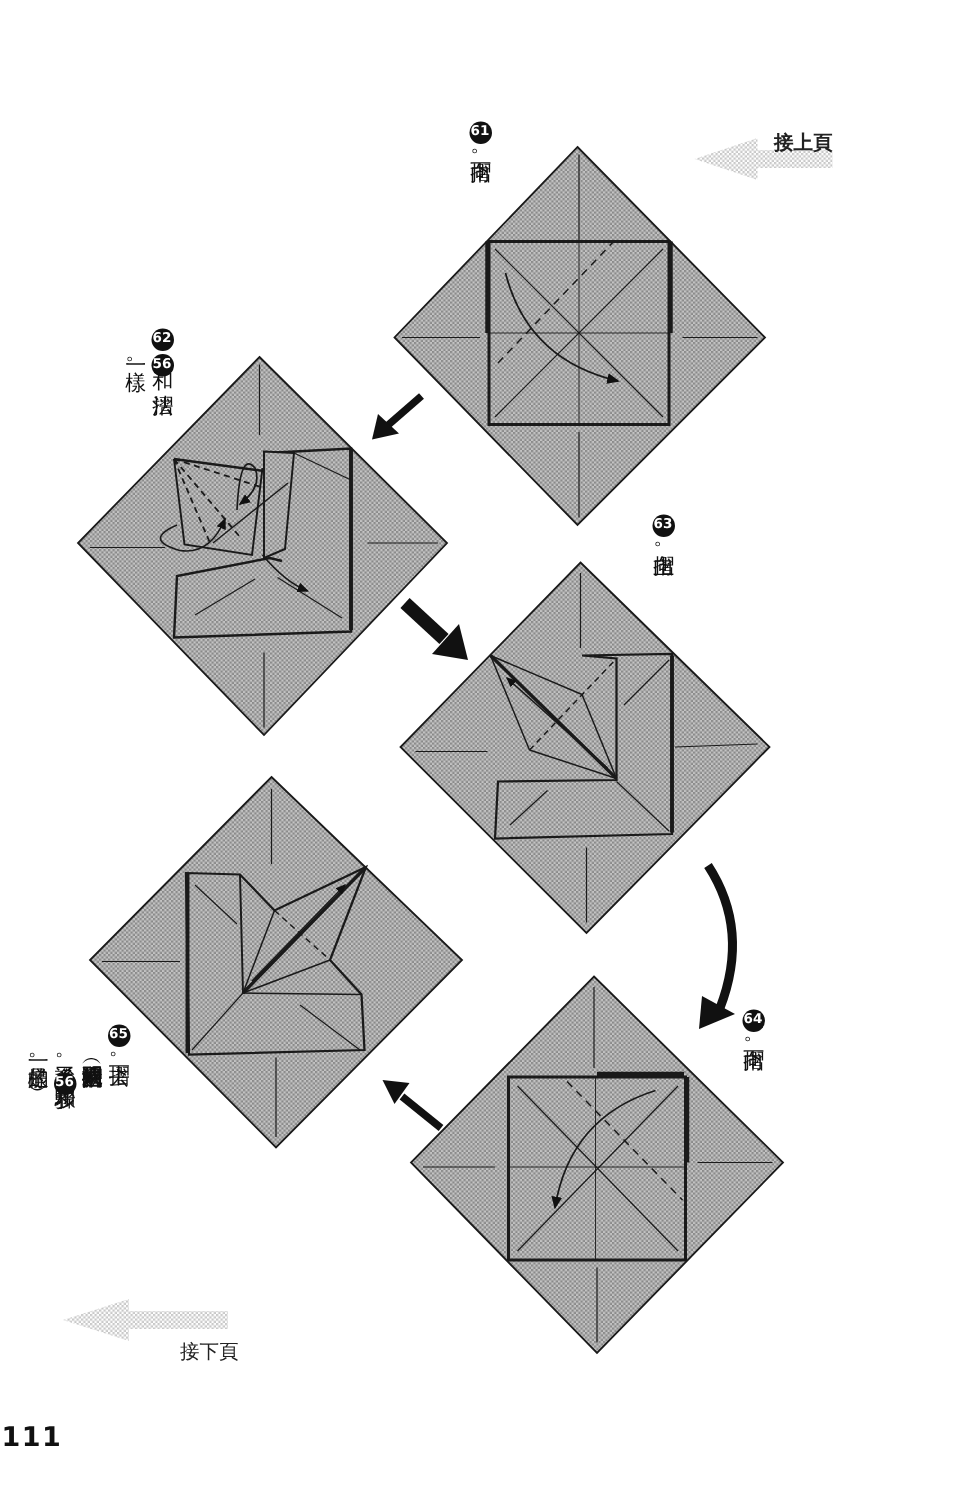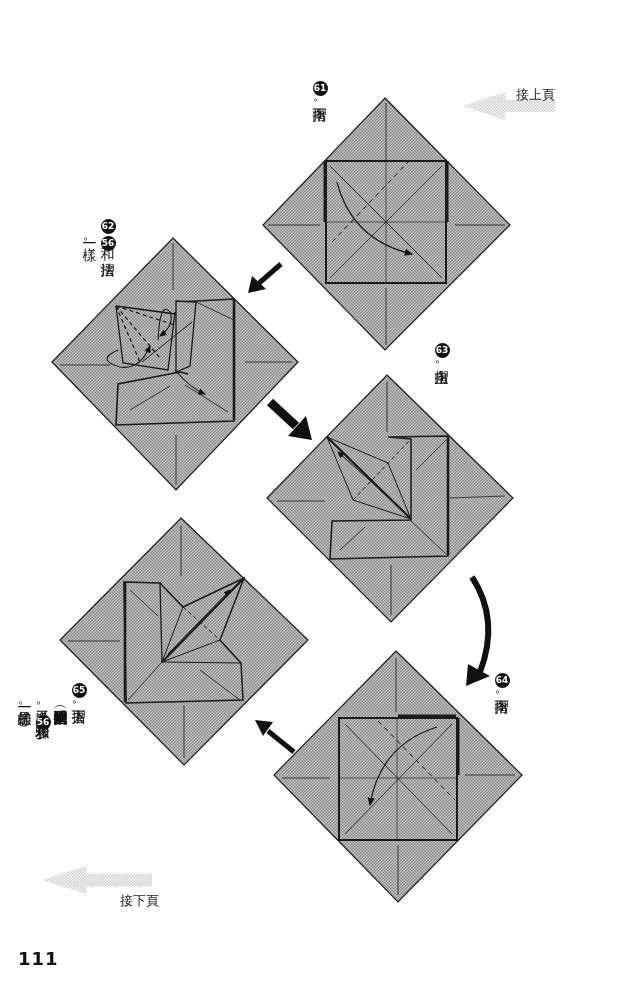--- a/index.html
+++ b/index.html
@@ -5,21 +5,21 @@
   html, body { margin:0; padding:0; background:#ffffff; }
   body { width:638px; height:1000px; position:relative; overflow:hidden;
          font-family:"DejaVu Sans", sans-serif; color:#111; }
   #stage { position:absolute; left:0; top:0; width:638px; height:1000px; }
   .vtext { position:absolute; writing-mode:vertical-rl; font-size:14px; line-height:16px;
            letter-spacing:0px; color:#111; white-space:nowrap; }
   .num { display:inline-block; writing-mode:horizontal-tb; width:15px; height:15px; border-radius:50%;
          background:#111; color:#fff; font-size:9px; font-weight:bold; text-align:center;
          line-height:15px; margin:1px 0; }
   .nav-label { position:absolute; font-size:13px; color:#222; }
-  .page-number { position:absolute; left:18px; top:948px; font-size:18px; font-weight:bold;
+  .page-number { position:absolute; left:1px; top:948px; font-size:18px; font-weight:bold;
                  font-family:"DejaVu Sans", sans-serif; letter-spacing:1px; color:#111;text-align:center; }
 </style>
 </head>
 <body>
 
 <div id="stage">
 
   <svg width="638" height="1000" viewBox="0 0 638 1000" style="position:absolute;left:0;top:0">
     <defs>
       <pattern id="dots" width="3" height="3" patternUnits="userSpaceOnUse">
@@ -186,17 +186,17 @@
   <div class="vtext" style="left:53px; top:700px;">
     <span>（中間過程的摺法就不</span>
   </div>
   <div class="vtext" style="left:35px; top:700px;">
     <span>多說了。和步驟</span><span class="num">56</span>
   </div>
   <div class="vtext" style="left:17px; top:700px;">
     <span>是一樣的。）</span>
   </div>
 
-  <div class="nav-label" style="left:516px; top:86px;">接上頁</div>
+  <div class="nav-label" style="left:516px; top:86px;font-weight:bold;">接上頁</div>
   <div class="nav-label" style="left:120px; top:892px;">接下頁</div>
 
   <div class="page-number">111</div>
 </div>
 
 </body></html>

